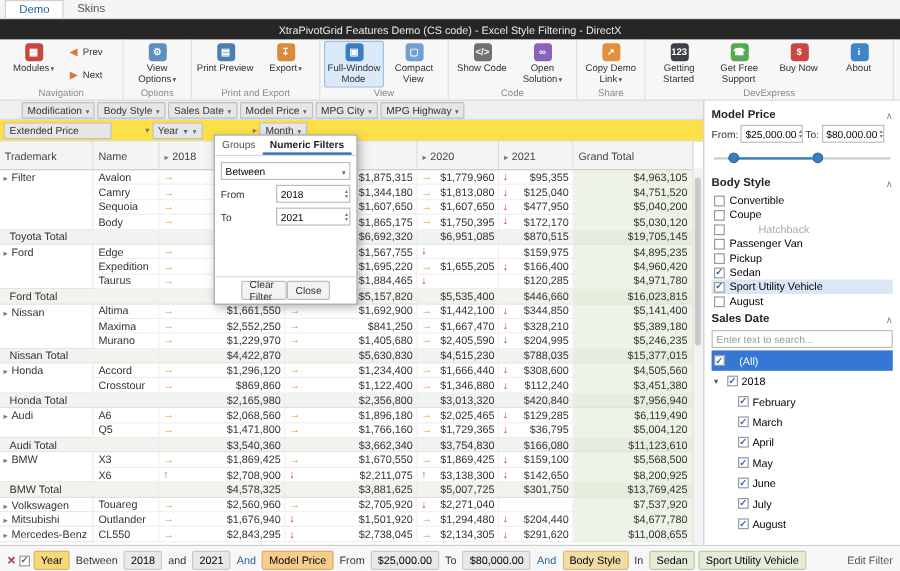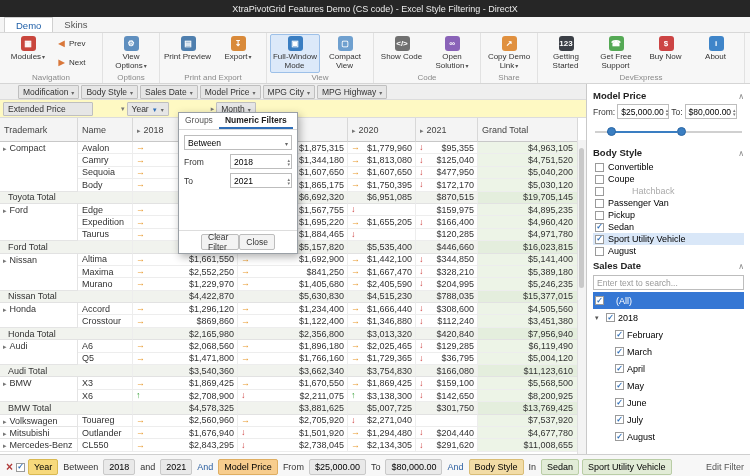--- a/index.html
+++ b/index.html
@@ -32,21 +32,21 @@
 
   
   #main{display:flex;height:370px;}
   #gridarea{position:relative;width:586px;flex:none;overflow:hidden;}
 
   #ffrow{height:15px;background:#efefef;border-bottom:1px solid #dcdcdc;display:flex;align-items:center;padding-left:18px;gap:2px;}
   .chip{height:12px;background:#e6e6e6;border:1px solid #bfbfbf;font-size:8.5px;display:inline-flex;align-items:center;padding:0 4px;color:#333;border-radius:1px;white-space:nowrap;box-sizing:content-box;}
   .dd{margin-left:3px;}
   .dd::before{content:"▾";font-size:6px;color:#666;}
 
-  #cfrow{height:17px;background:#fef9c3;border-bottom:1px solid #dcdcdc;display:flex;align-items:center;padding-left:3px;}
+  #cfrow{height:17px;background:#fde047;border-bottom:1px solid #dcdcdc;display:flex;align-items:center;padding-left:3px;}
   #epchip{width:80px;}
   .pre{font-size:7px;color:#777;margin-left:28px;margin-right:2px;}
   .cfchip ~ .pre{margin-left:42px;}
   .funnel{display:none;}
   .funnel.on{display:inline;margin-left:3px;}
   .funnel.on::before{content:"▼";color:#2f6fb8;font-size:6px;}
 
   #hdrrow{display:flex;height:24px;}
   .hc{background:#f4f4f4;border-right:1px solid #d8d8d8;border-bottom:1px solid #c8c8c8;display:flex;align-items:center;padding-left:4px;font-size:9px;color:#444;box-sizing:border-box;}
   .w-tmk{width:78px;} .w-name{width:55px;} .w-gt{width:100px;}
@@ -138,36 +138,36 @@
   .flab{color:#333;}
   .frow .spinbox{width:62px;}
   .pfoot{border-top:1px solid #ddd;height:22px;flex:none;display:flex;align-items:center;justify-content:space-between;padding:0 22px;}
   .pbtn{border:1px solid #bdbdbd;background:#f3f3f3;height:14px;display:inline-flex;align-items:center;padding:0 6px;border-radius:2px;color:#333;}
 </style>
 </head>
 <body>
 
 <div id="win">
 
-  <div id="titlebar">
-    <span>XtraPivotGrid Features Demo (CS code) - Excel Style Filtering - DirectX</span>
-  </div>
-
   <div id="tabsrow">
     <div class="rep">
       
     
         <div class="rtab act">
           <span>Demo</span>
         </div>
       
         <div class="rtab">
           <span>Skins</span>
         </div>
       </div>
+  </div>
+
+  <div id="titlebar">
+    <span>XtraPivotGrid Features Demo (CS code) - Excel Style Filtering - DirectX</span>
   </div>
 
   <div id="ribbon">
     <div class="rep">
       
     
         <div class="rgroup">
           <div class="rbtns">
             <div class="rep">
               
@@ -459,21 +459,21 @@
       </div>
 
       <div id="rows">
         <div class="rep">
           
         
             <div class="pgroup">
               <div class="gtop">
                 <div class="tmk">
                   <span class="exp"></span>
-                  <span>Compact</span>
+                  <span>Filter</span>
                 </div>
                 <div class="grows">
                   <div class="rep">
                     
                   
                       <div class="prow">
                         <div class="pc nm">Avalon</div>
                         <div class="rep cells">
                           
                         

